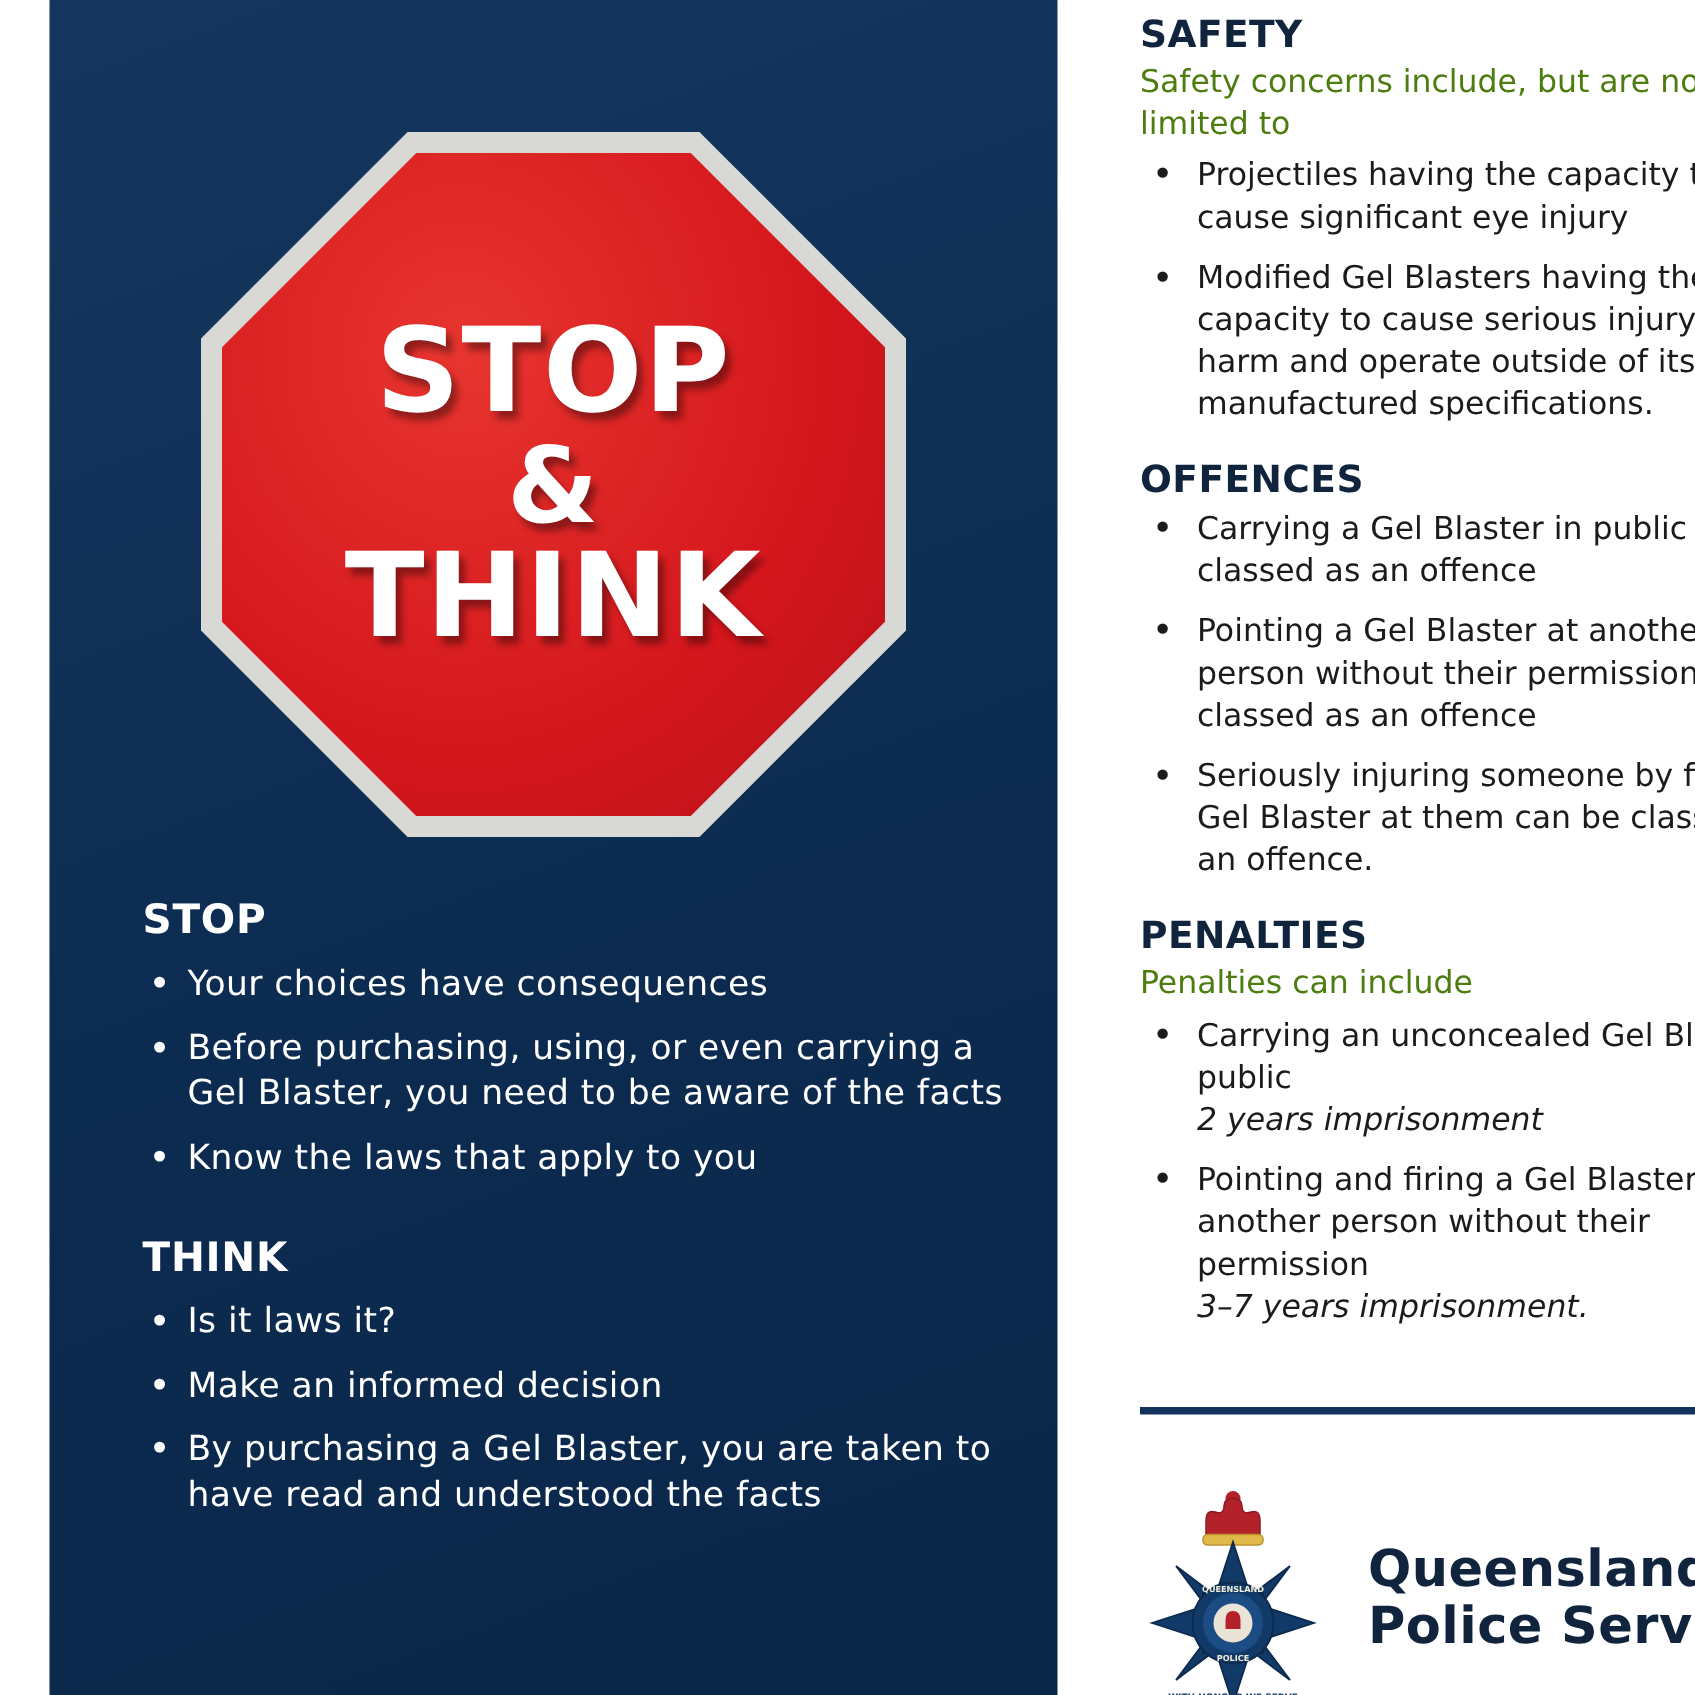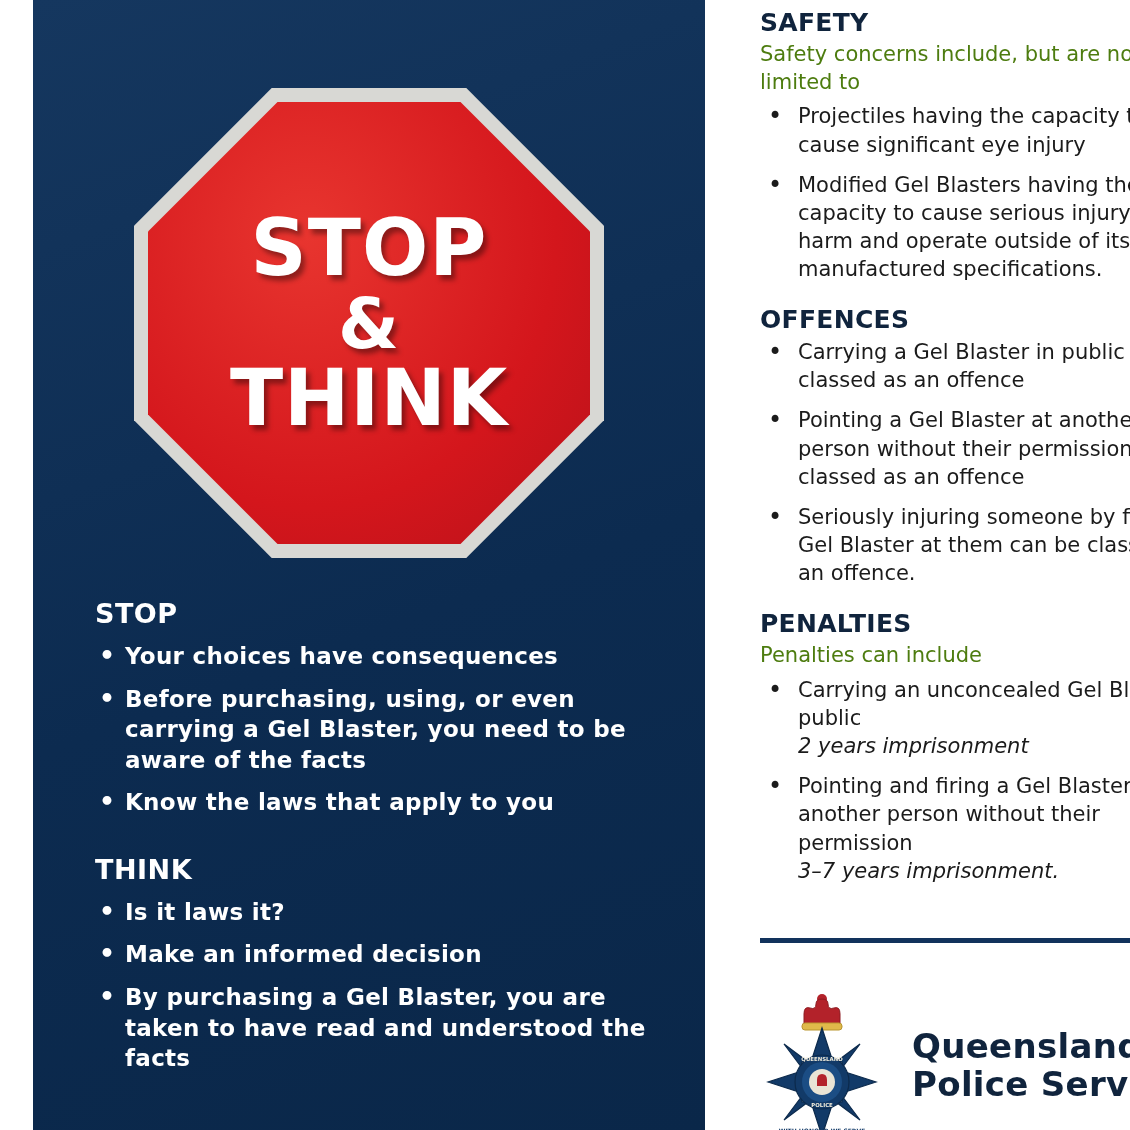--- a/index.html
+++ b/index.html
@@ -101,21 +101,21 @@
   ul.bullets {
     list-style: none;
     margin: 0;
     padding: 0;
   }
   ul.bullets li {
     position: relative;
     padding-left: 30px;
     margin-bottom: 12px;
     font-size: 23px;
-    font-weight: bold;
+    font-weight: normal;
     line-height: 1.33;
     letter-spacing: 0.3px;
   }
   ul.bullets li::before {
     content: "\2022";
     position: absolute;
     left: 4px;
     top: -1px;
     font-size: 25px;
     line-height: 1.25;

